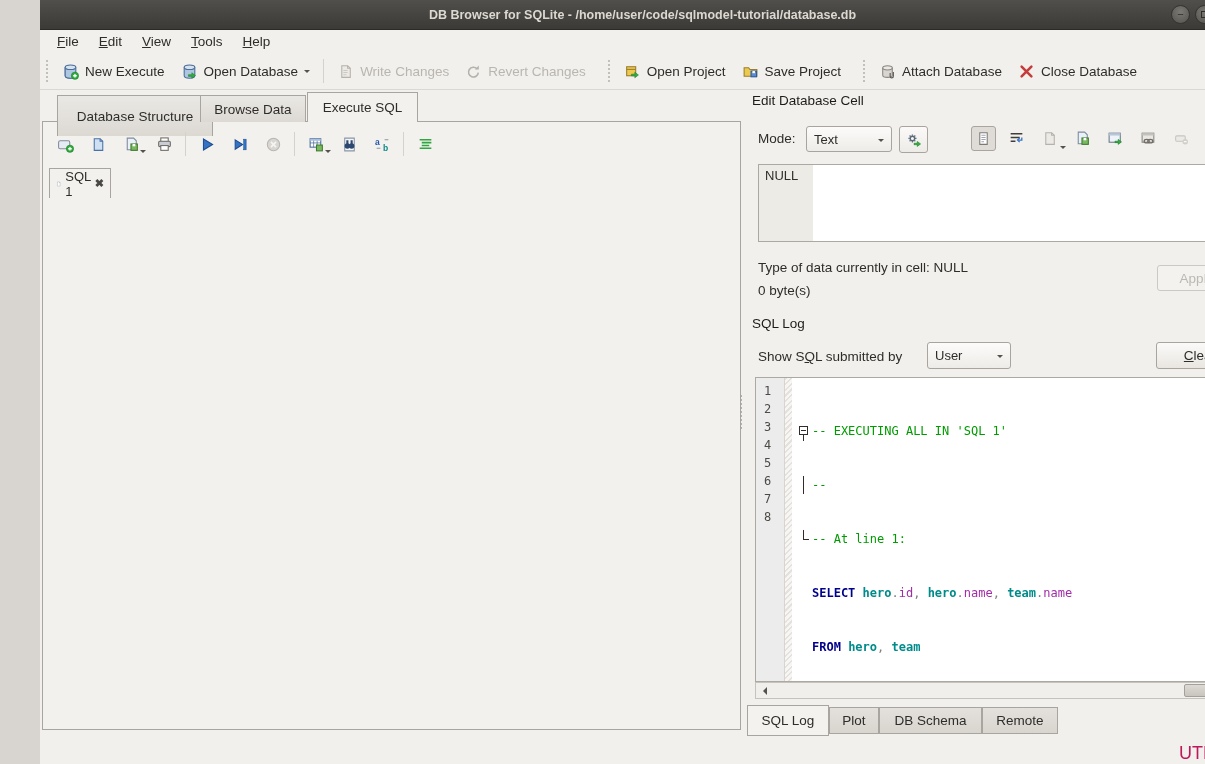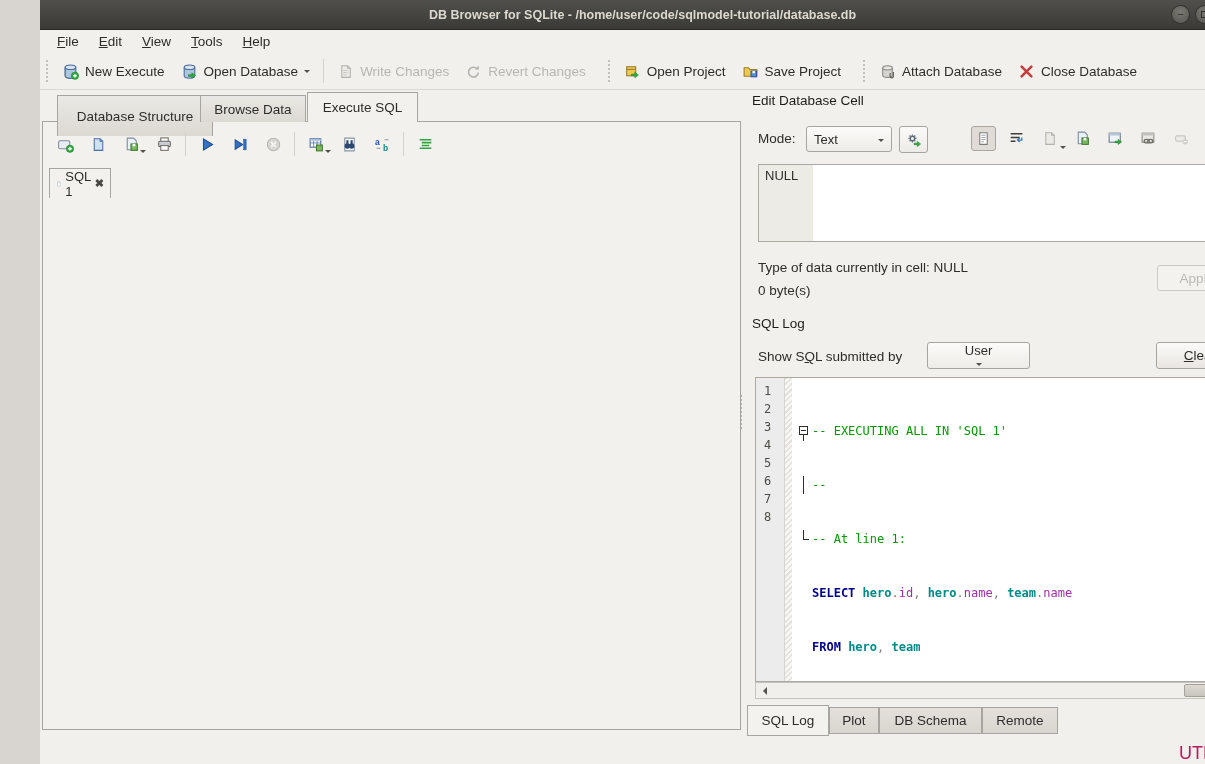--- a/index.html
+++ b/index.html
@@ -518,21 +518,21 @@
         <rect x="3.5" y="1" width="7.5" height="7.5" fill="#f2f0ec" stroke="#6f6c66"></rect>
         <rect x="1" y="3.5" width="7.5" height="7.5" fill="#f2f0ec" stroke="#6f6c66"></rect>
       </svg>
     <svg class="dock-ic" viewBox="0 0 12 12">
         <rect x="1" y="1" width="10" height="10" fill="#f2f0ec" stroke="#6f6c66"></rect>
         <path d="M3.5 3.5l5 5M8.5 3.5l-5 5" stroke="#6f6c66" stroke-width="1.2"></path>
       </svg>
   </div>
 
   <div class="field-label" style="left:718px; top:349px;">Show S<u>Q</u>L submitted by</div>
-  <div class="select" style="left:887px; top:342px; width:103px; height:27px;flex-direction:column;">
+  <div class="select" style="left:887px; top:342px; width:84px; height:27px;">
     <span class="val">User</span>
     <span class="caret" style="margin-top:5px"></span>
   </div>
   <div class="btn" style="left:1116px; top:342px; width:88px; height:27px;">
     <span><u>C</u>lear</span>
   </div>
 
   <div class="code-box" style="left:715px; top:377px; width:481px; height:305px;">
     <div class="gutter">
       <div>1</div>

